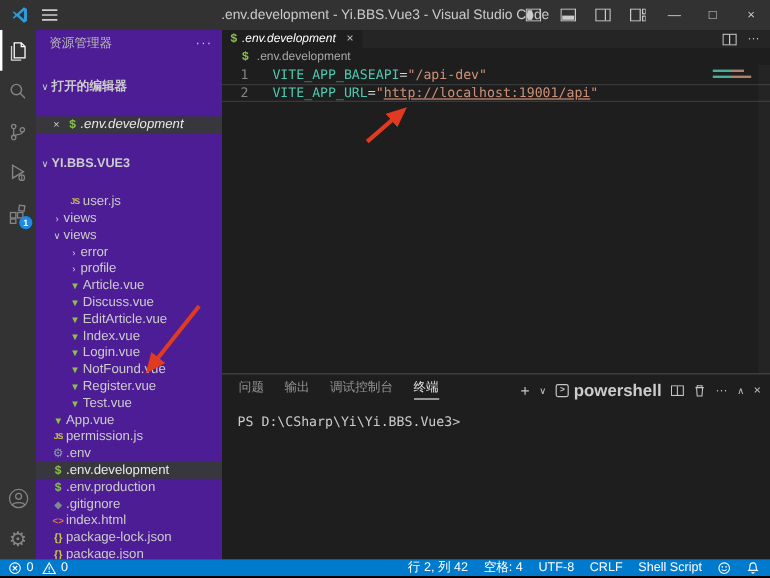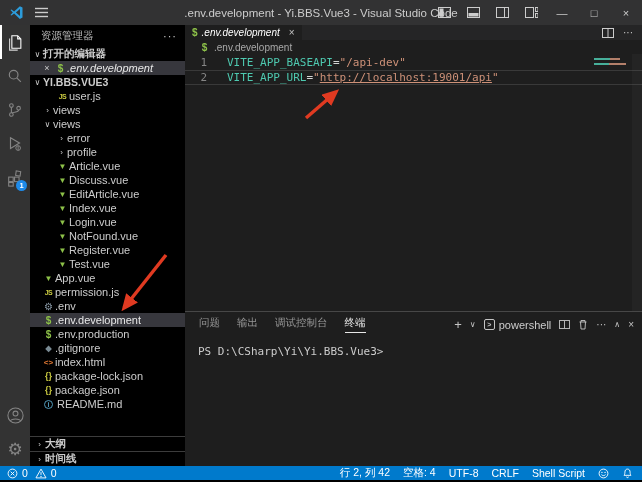--- a/index.html
+++ b/index.html
@@ -19,21 +19,21 @@
 
   
   .activitybar { width:30px; background:#333333; display:flex; flex-direction:column; align-items:center; flex:none; }
   .ab-icon { width:30px; height:34px; display:flex; align-items:center; justify-content:center; color:#858585; position:relative; }
   .ab-icon.active { color:#ffffff; box-shadow:inset 2px 0 0 #ffffff; }
   .ab-badge { position:absolute; right:3px; bottom:4px; min-width:11px; height:11px; border-radius:6px; background:#1E8AE8; color:#fff; font-size:7.5px; line-height:11px; text-align:center; font-weight:bold; }
   .ab-spacer { flex:1; }
   .gear-glyph { font-size:17px; color:#858585; }
 
   
-  .sidebar { width:155px; background:#000000; color:#cccccc; flex:none; display:flex; flex-direction:column; overflow:hidden; font-size:11px; }
+  .sidebar { width:155px; background:#4c1d95; color:#cccccc; flex:none; display:flex; flex-direction:column; overflow:hidden; font-size:11px;gap:18px; }
   .sb-title { height:22px; flex:none; display:flex; align-items:center; justify-content:space-between; padding:0 8px 0 11px; font-size:10.5px; color:#bbbbbb; }
   .sb-more { color:#cccccc; font-size:11px; letter-spacing:1px; }
   .sec-head { height:14px; flex:none; display:flex; align-items:center; font-weight:bold; font-size:10.5px; color:#cccccc; padding-left:2px; white-space:nowrap; }
   .chev { width:11px; text-align:center; font-size:8px; color:#cccccc; flex:none; font-weight:normal; }
   .row { height:14px; flex:none; display:flex; align-items:center; white-space:nowrap; overflow:hidden; color:#cccccc; }
   .row.selected { background:#37373D; color:#e8e8e8; }
   .row .close-x { width:10px; text-align:center; font-size:9px; margin:0 2px 0 12px; color:#cccccc; flex:none; }
   .ficon { width:13px; flex:none; text-align:center; font-weight:bold; font-style:normal; display:inline-block; }
   .icon-js   { color:#CBCB41; font-size:7px; letter-spacing:-0.5px; }
   .icon-vue  { color:#8DC149; font-size:8px; }
@@ -70,21 +70,21 @@
 
   
   .panel { height:155px; flex:none; border-top:1px solid #474747; position:relative; display:flex; flex-direction:column; }
   .panel-tabs { height:25px; flex:none; display:flex; align-items:center; gap:17px; padding-left:14px; font-size:10.5px; color:#969696; }
   .panel-tab { padding-bottom:2px; border-bottom:1px solid transparent; }
   .panel-tab.active { color:#e7e7e7; border-bottom-color:#e7e7e7; }
   .panel-actions { position:absolute; top:5px; right:8px; display:flex; align-items:center; gap:8px; color:#c5c5c5; font-size:11px; }
   .pa-glyph { font-size:10px; }
   .shellbox { display:flex; align-items:center; gap:4px; }
   .shellbox .sb-ic { width:11px; height:11px; border:1px solid #c5c5c5; border-radius:2px; font-size:7px; line-height:9px; text-align:center; font-weight:bold; }
-  .shellbox .sb-lbl { font-size:11px; color:#cccccc; }
+  .shellbox .sb-lbl { font-size:14px; color:#cccccc;font-weight:bold; }
   .panel-content { flex:1; font-family:"DejaVu Sans Mono","Liberation Mono",monospace; font-size:11px; color:#cccccc; padding:8px 0 0 13px; }
 
   
   .statusbar { position:absolute; left:0; right:0; bottom:2px; height:14px; background:#007ACC; color:#ffffff; display:flex; align-items:center; font-size:10.5px; padding:0 9px 0 7px; }
   .st-left { display:flex; align-items:center; gap:4px; }
   .st-right { margin-left:auto; display:flex; align-items:center; gap:13px; }
   .st-item { display:flex; align-items:center; gap:3px; }
 
   
   .annotations { position:absolute; inset:0; width:642px; height:482px; pointer-events:none; z-index:50; }

